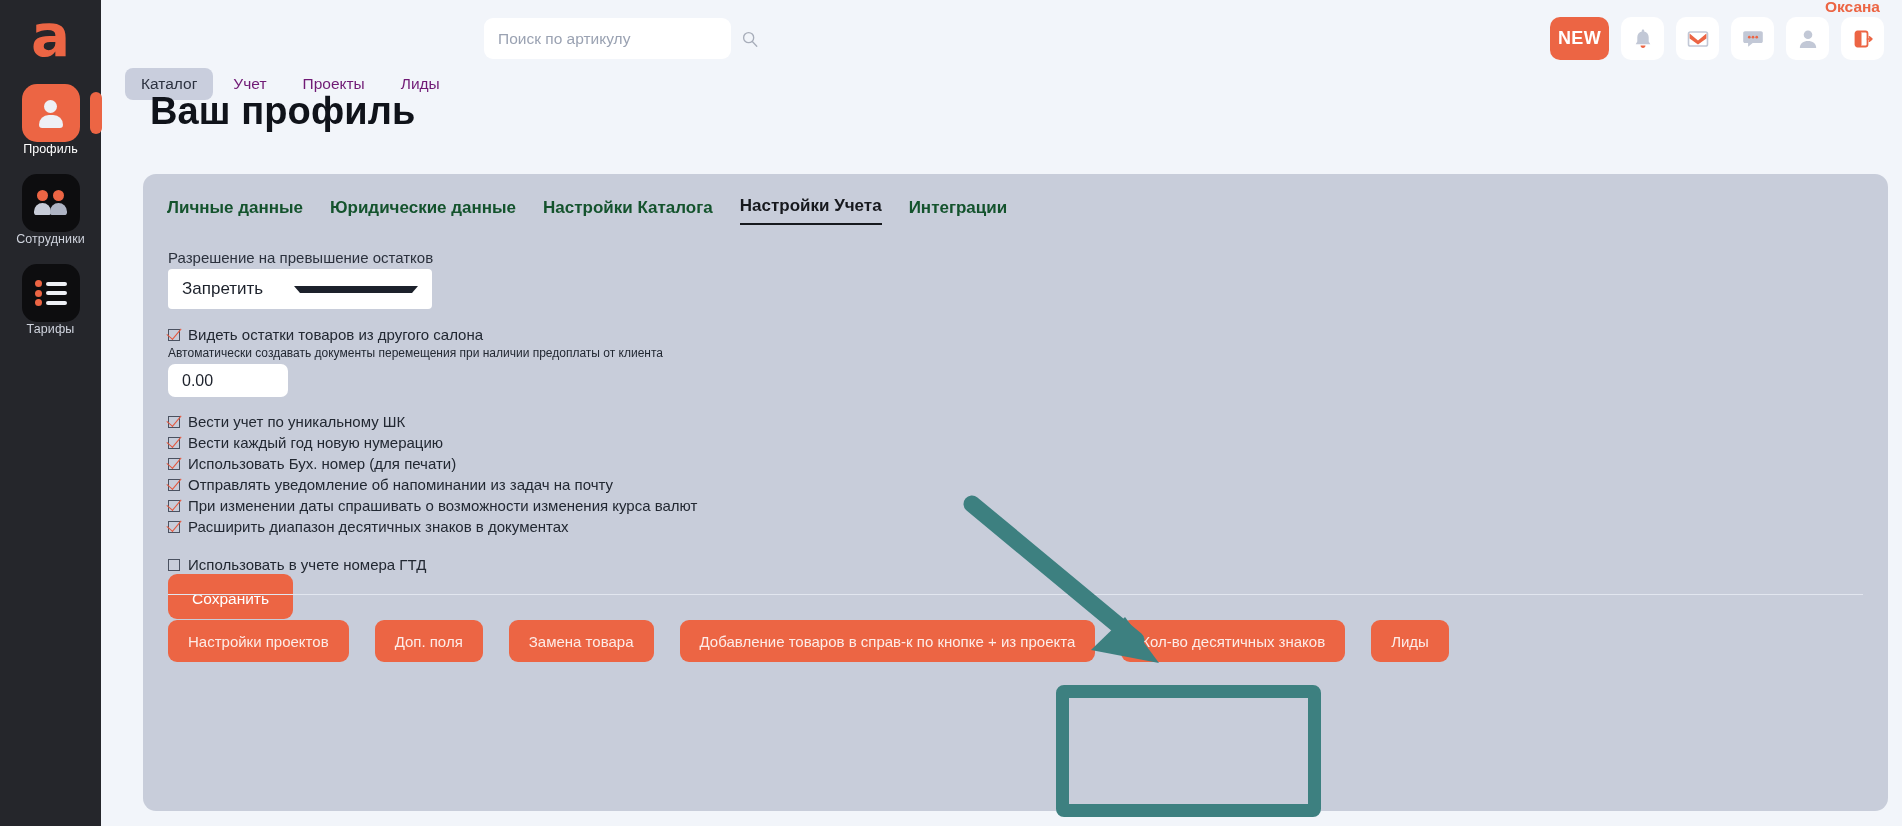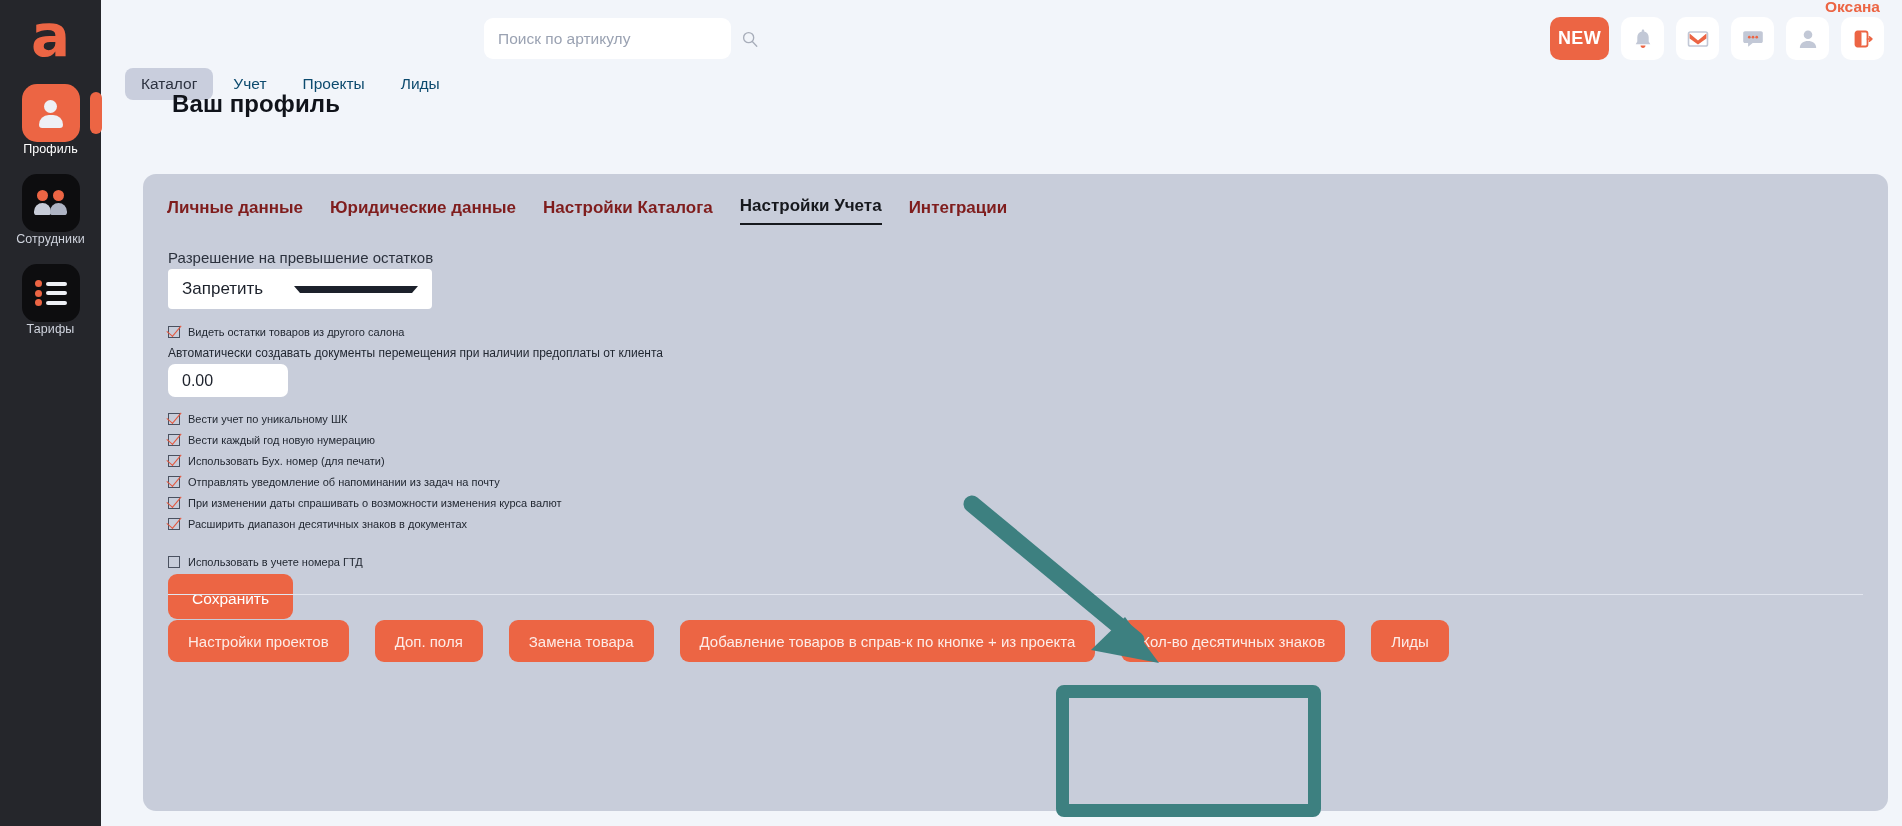--- a/index.html
+++ b/index.html
@@ -108,21 +108,21 @@
     background: #f2f5fa;
   }
   .nav-tabs {
     position: absolute; left: 24px; top: 23px;
     display: flex; align-items: center; gap: 4px; margin-top: 45px;
   }
   .nav-tab {
     padding: 7px 16px;
     border-radius: 8px;
     font-size: 15.5px;
-    color: #0c4a6e;
+    color: #701a75;
     cursor: pointer;
     white-space: nowrap;
   }
   .nav-tab.active { background: #c9cedd; color: #2c3240; }
 
   .search-box {
     position: absolute; left: 383px; top: 18px;
     width: 247px; height: 41px;
     background: #ffffff;
     border-radius: 9px;
@@ -171,43 +171,42 @@
     font-weight: 600;
     width: 59px;
     letter-spacing: .3px;
   }
   .act svg { display: block; }
 
   
   .page-title {
     position: absolute;
     left: 150px; top: 90px;
-    font-size: 24px;
+    font-size: 38px;
     font-weight: 700;
     color: #10131a;
     letter-spacing: .1px;
-    margin-left: 22px;
   }
 
   .card {
     position: absolute;
     left: 143px; top: 174px;
     width: 1745px; height: 637px;
     background: #c8cdda;
     border-radius: 13px;
   }
 
   .tabs {
     position: absolute; left: 24px; top: 22px;
     display: flex; align-items: flex-end; gap: 27px;
   }
   .tab {
     font-size: 17px;
     font-weight: 700;
-    color: #7f1d1d;
+    color: #14532d;
     padding-bottom: 7px;
     cursor: pointer;
     white-space: nowrap;
   }
   .tab.active {
     color: #16181d;
     border-bottom: 2.5px solid #16181d;
   }
 
   .field-label {
@@ -229,21 +228,21 @@
     border-left: 6px solid transparent;
     border-right: 6px solid transparent;
     border-top: 7px solid #1c212b;
   }
 
   .cb-row {
     position: absolute;
     display: flex; align-items: center;
     gap: 8px;
     left: 25px;
-    font-size: 11px;
+    font-size: 15px;
     color: #222832;
     white-space: nowrap;
   }
   .cb {
     width: 12px; height: 12px;
     flex: 0 0 auto;
     border: 1.3px solid #4a5160;
     background: #c8cdda;
     position: relative;
     cursor: pointer;

